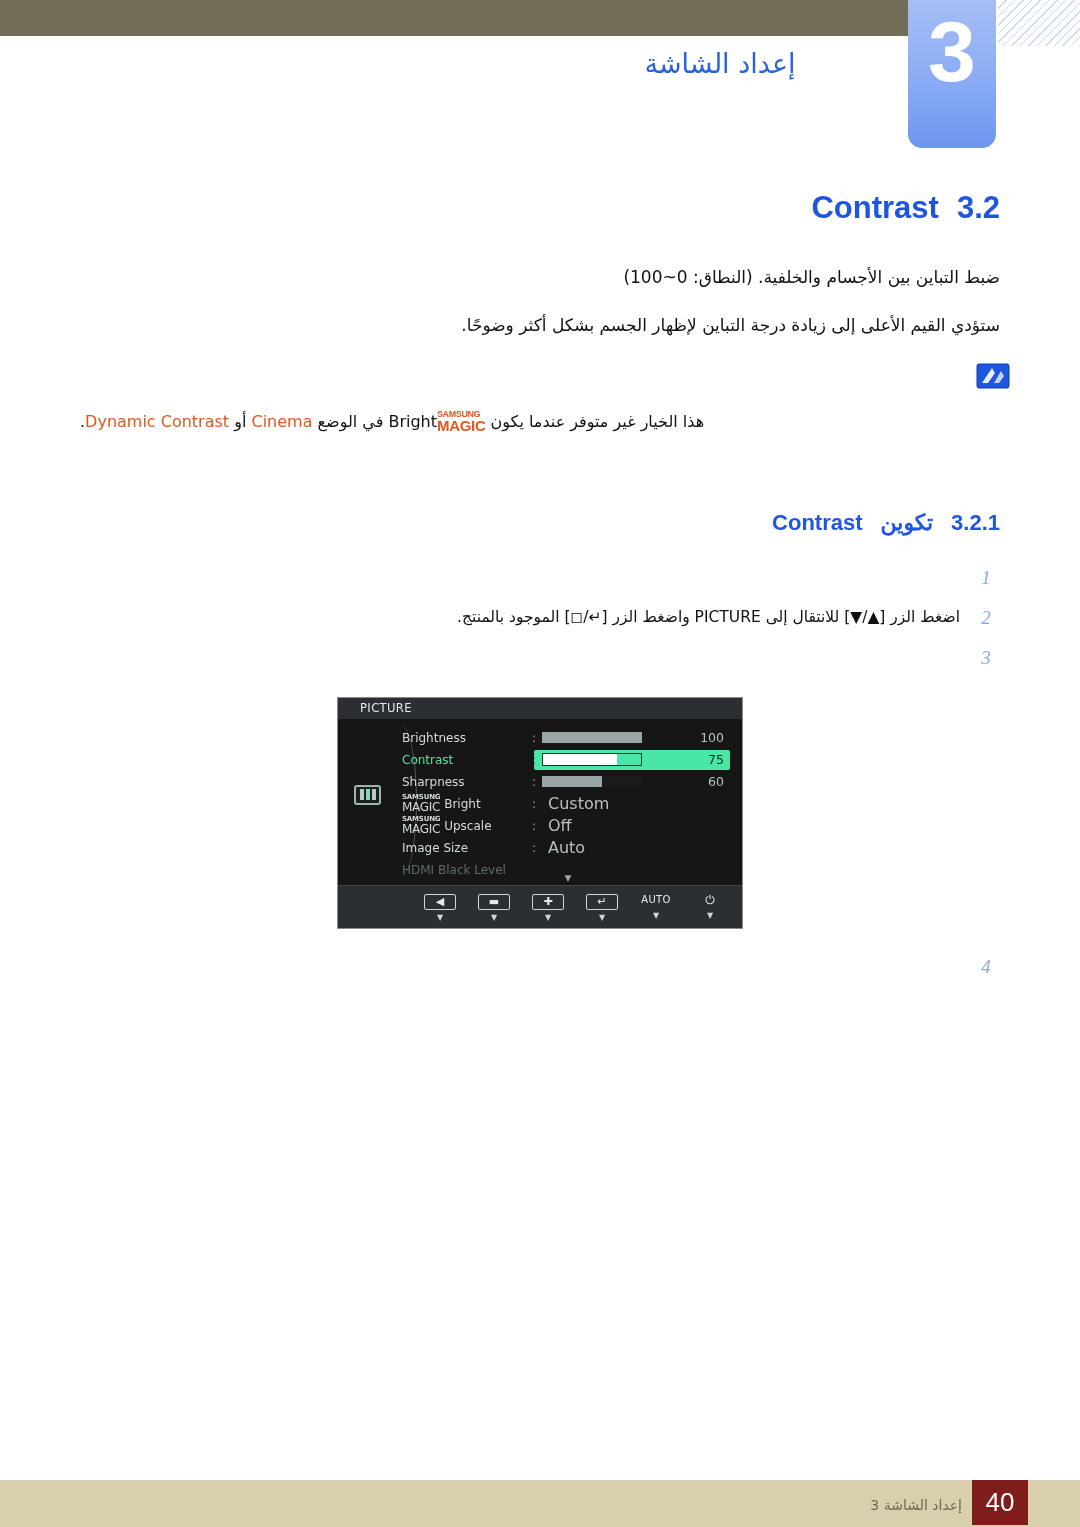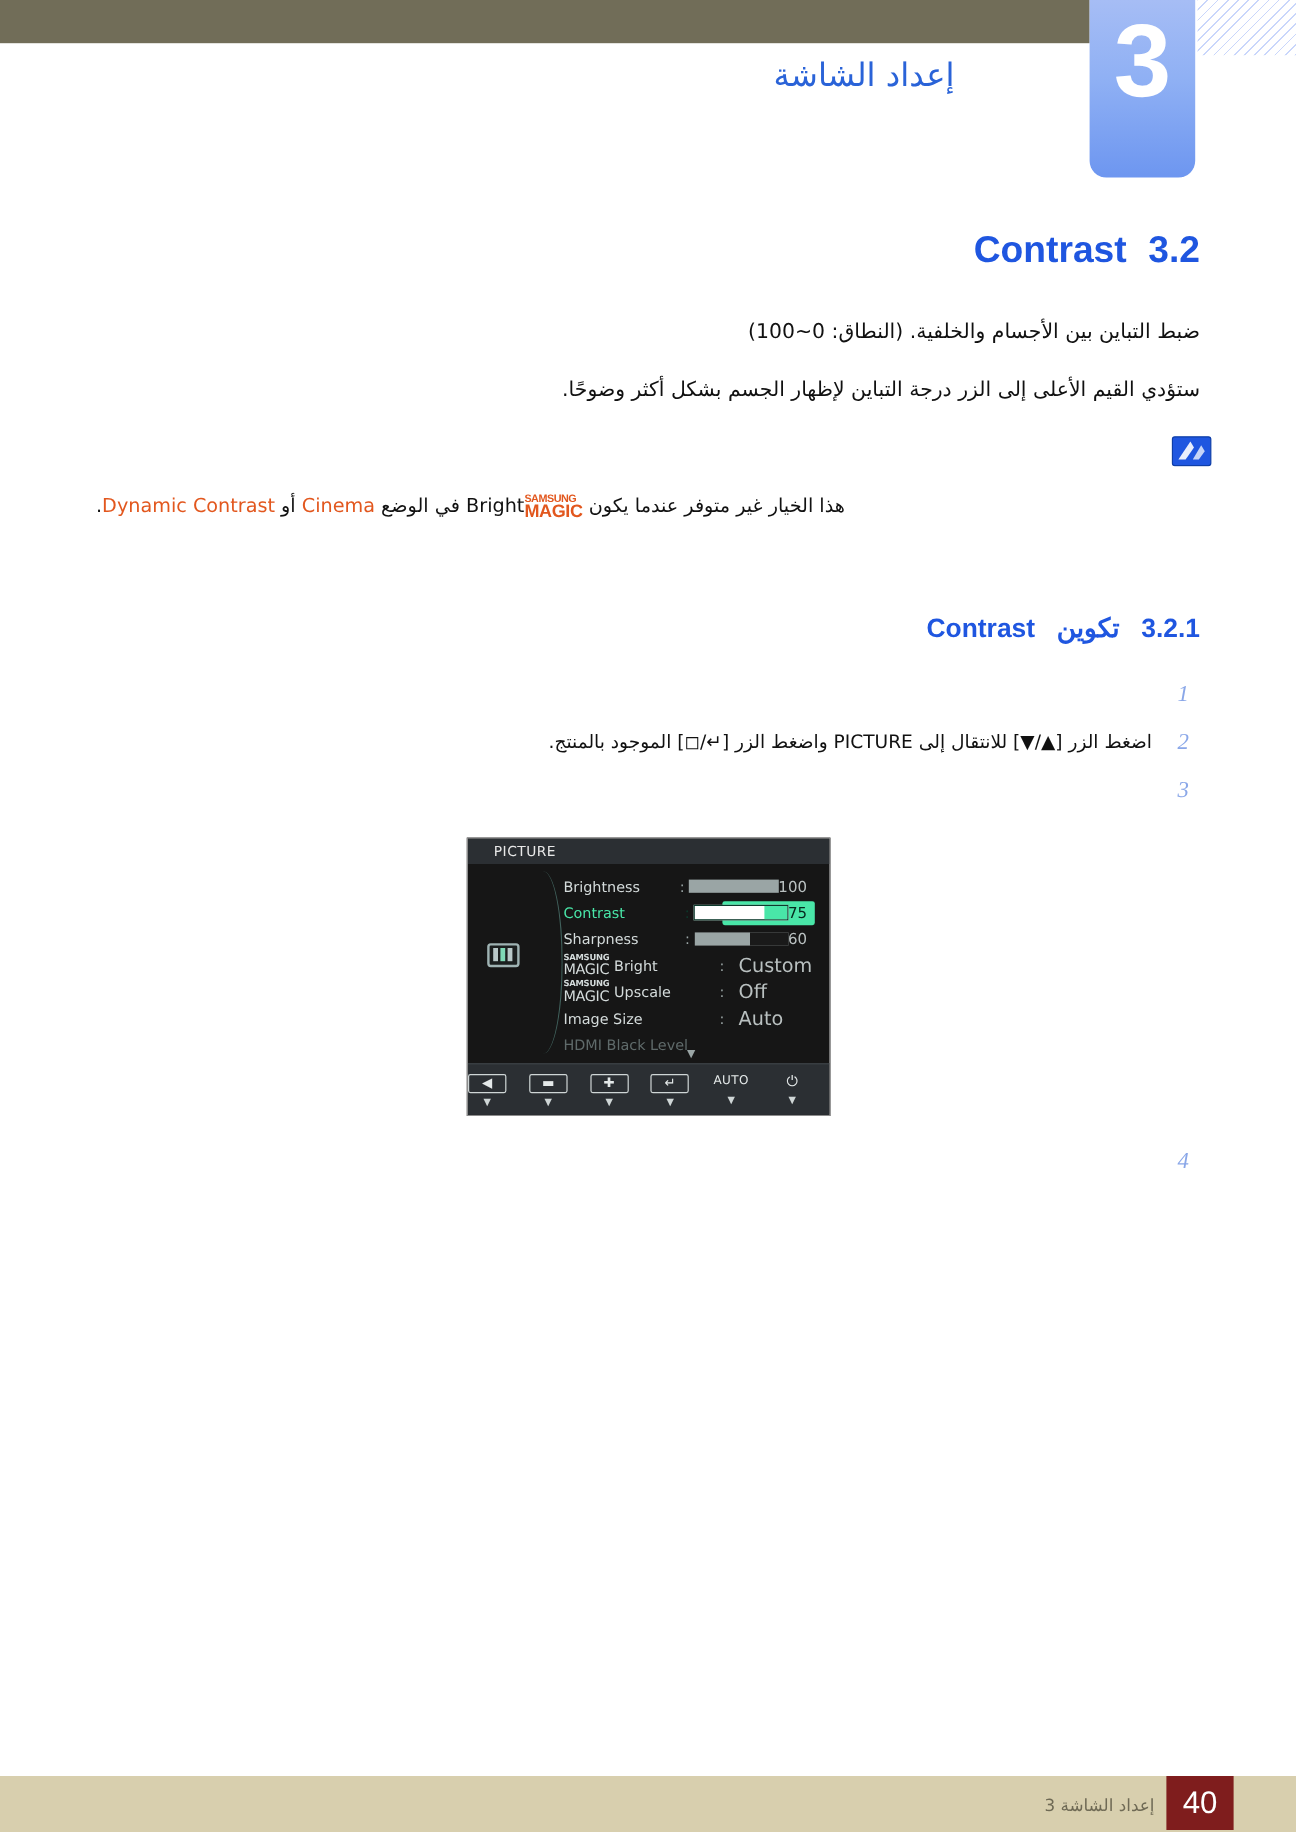--- a/index.html
+++ b/index.html
@@ -202,21 +202,21 @@
     line-height: 1.45;
   }
 
   
   .osd-wrap {
     display: flex;
     justify-content: center;
     margin: 28px 0 26px 0;
   }
   .osd {
-    width: 303px;
+    width: 406px;
     height: 232px;
     background: #161616;
     border: 1px solid #8c8c8c;
     position: relative;
     direction: ltr;
     font-family: "DejaVu Sans", sans-serif;
     box-sizing: border-box;
   }
   .osd-head {
     height: 21px;
@@ -258,21 +258,21 @@
     left: 52px;
     top: 6px;
     width: 26px;
     height: 152px;
     border-right: 1px solid #49706a;
     border-radius: 0 60% 60% 0 / 0 50% 50% 0;
     opacity: 0.85;
   }
   .osd-list {
     position: absolute;
-    left: 80px;
+    left: 64px;
     right: 8px;
     top: 8px;
   }
   .osd-row {
     height: 22px;
     display: flex;
     align-items: center;
     font-size: 12px;
     color: #d4dbdb;
     position: relative;
@@ -428,21 +428,21 @@
 <div class="chapter-title">إعداد الشاشة</div>
 
 <div class="content">
 
   <h1 class="sec-title">
     <span class="num">3.2</span>
     <span class="txt">Contrast</span>
   </h1>
 
   <p class="para">ضبط التباين بين الأجسام والخلفية. (النطاق: 0~100)</p>
-  <p class="para">ستؤدي القيم الأعلى إلى الزر درجة التباين لإظهار الجسم بشكل أكثر وضوحًا.</p>
+  <p class="para">ستؤدي القيم الأعلى إلى زيادة درجة التباين لإظهار الجسم بشكل أكثر وضوحًا.</p>
 
   <div class="note-row">
     <span class="note-icon">
       <svg width="34" height="26" viewBox="0 0 34 26" xmlns="http://www.w3.org/2000/svg">
         <rect x="1" y="1" width="32" height="24" rx="2" fill="#1f56e0"></rect>
         <rect x="1" y="1" width="32" height="24" rx="2" fill="none" stroke="#0e3ea8" stroke-width="1"></rect>
         <path d="M6 20 L16 5 L19 10 L12 20 Z" fill="#ffffff" opacity="0.9"></path>
         <path d="M18 20 L25 8 L28 13 L23 20 Z" fill="#ffffff" opacity="0.75"></path>
       </svg>
     </span>

